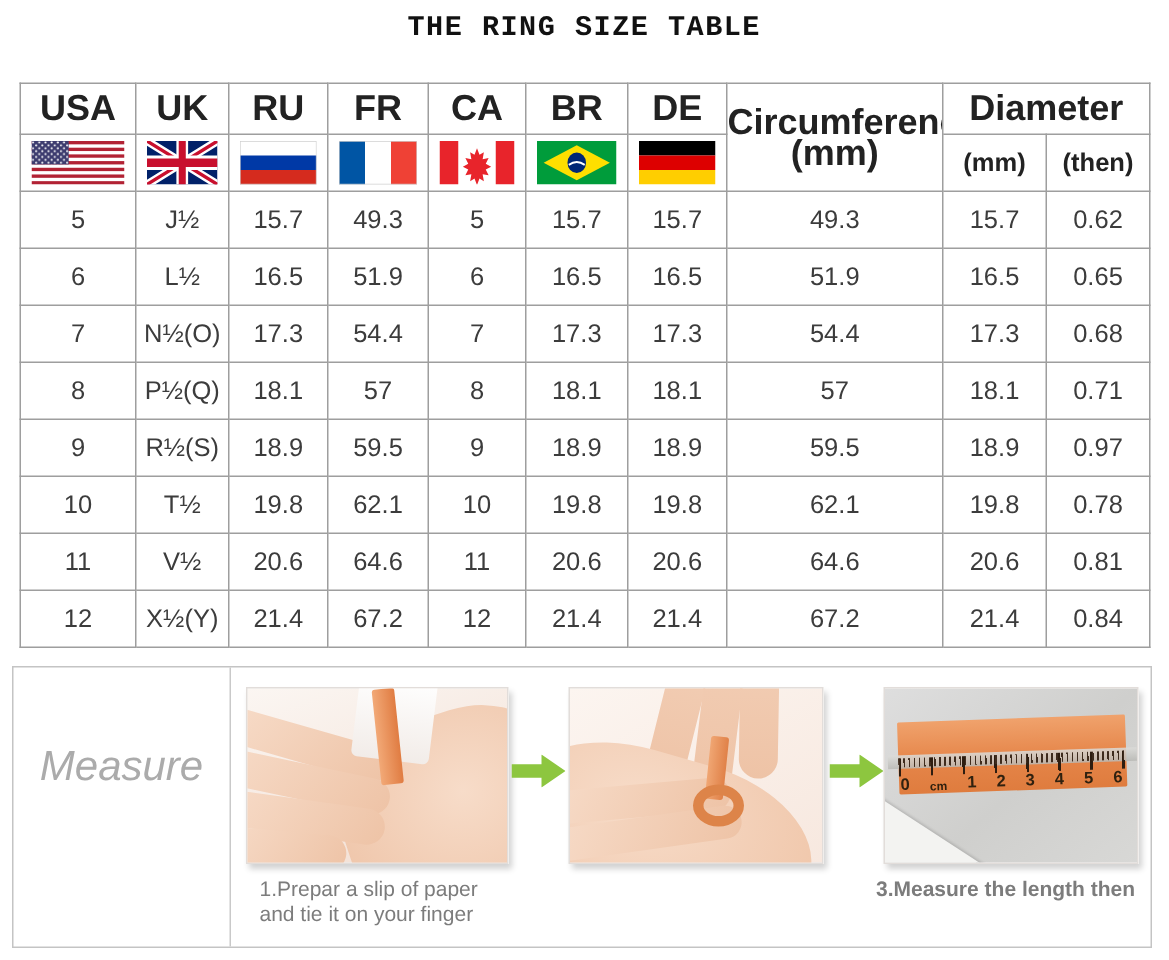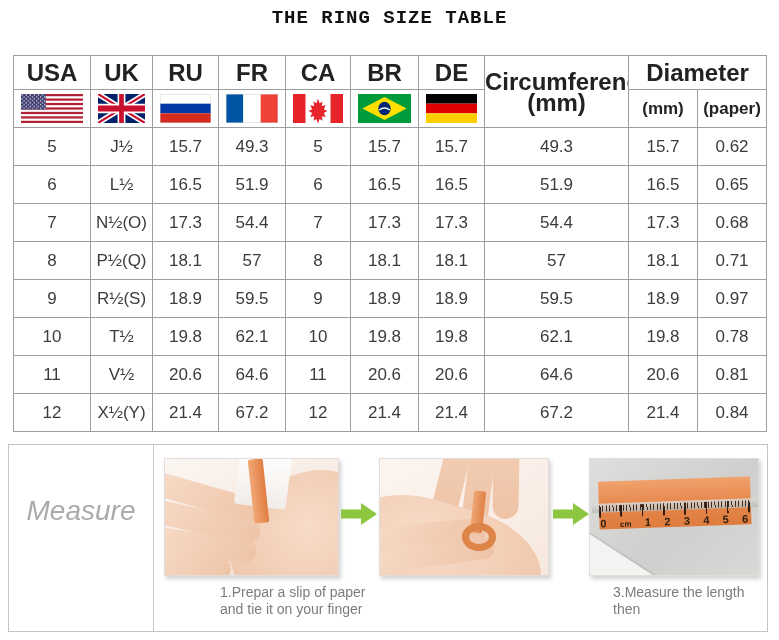--- a/index.html
+++ b/index.html
@@ -106,23 +106,23 @@
 
   
   .arrow { position:absolute; top:58px; width:36px; height:22px; }
   .arrow svg { display:block; width:100%; height:100%; }
   .arrow-1 { left:186px; }
   .arrow-2 { left:398px; }
 
   
   .caption { position:absolute; top:139px; font-size:14px; line-height:17px; color:#7c7c7c; }
   .caption span { display:block; }
-  .cap1 { left:18px;margin-left:47px; }
+  .cap1 { left:18px; }
   .cap2 { left:228px; }
-  .cap3 { left:458px; }
+  .cap3 { left:429px;font-weight:bold; }
 </style>
 </head>
 <body>
 
 <div class="page">
 
   <div class="title">THE RING SIZE TABLE</div>
 
   <table class="size-table">
     <colgroup>
@@ -233,21 +233,21 @@
         <td>
           <span class="flag">
             <svg viewBox="0 0 60 30" preserveAspectRatio="none">
               <rect width="60" height="10" fill="#000"></rect>
               <rect y="10" width="60" height="10" fill="#DD0000"></rect>
               <rect y="20" width="60" height="10" fill="#FFCE00"></rect>
             </svg>
           </span>
         </td>
         <td class="unit">(mm)</td>
-        <td class="unit">(paper)</td>
+        <td class="unit">(then)</td>
       </tr>
     </thead>
     <tbody id="table-body">
         <tr>
           <td>5</td>
           <td>J½</td>
           <td>15.7</td>
           <td>49.3</td>
           <td>5</td>
           <td>15.7</td>

